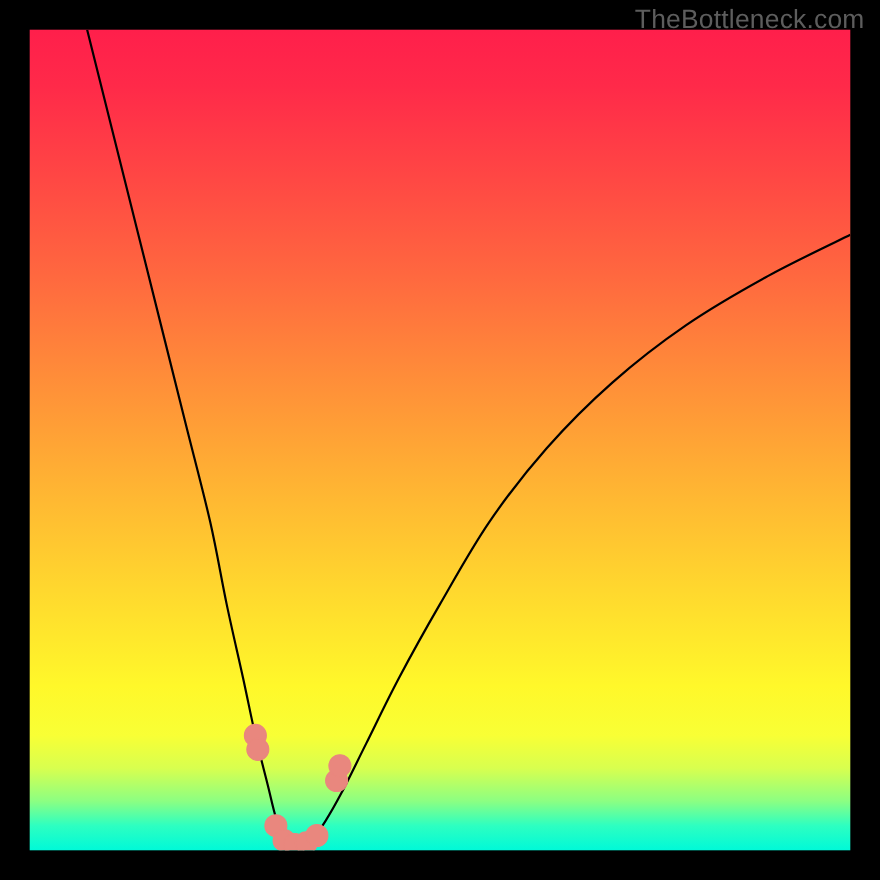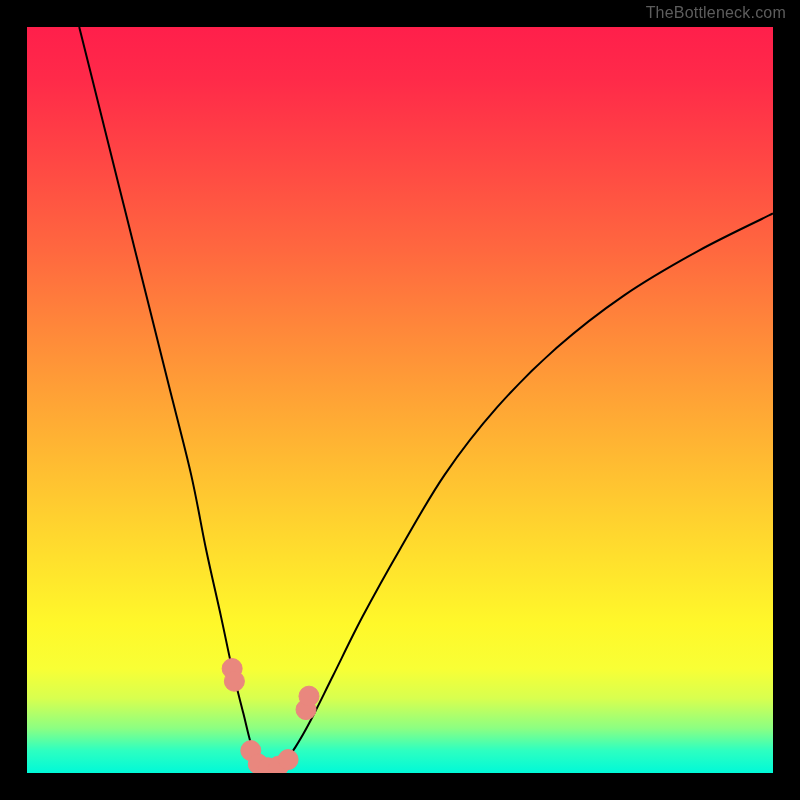--- a/index.html
+++ b/index.html
@@ -38,21 +38,21 @@
        #d8ff4f 90%,
        #8cff82 94%,
        #2dffc1 97%,
        #00f9d8 100%);
   }
   .watermark {
     position: absolute;
     top: 4px;
     right: 14px;
     color: #5d5d5d;
-    font-size: 16px;
+    font-size: 24px;
     font-weight: 500;
     letter-spacing: 0.2px;
   }
   svg.curve {
     position: absolute;
     left: 0;
     top: 0;
     width: 746px;
     height: 746px;
   }

